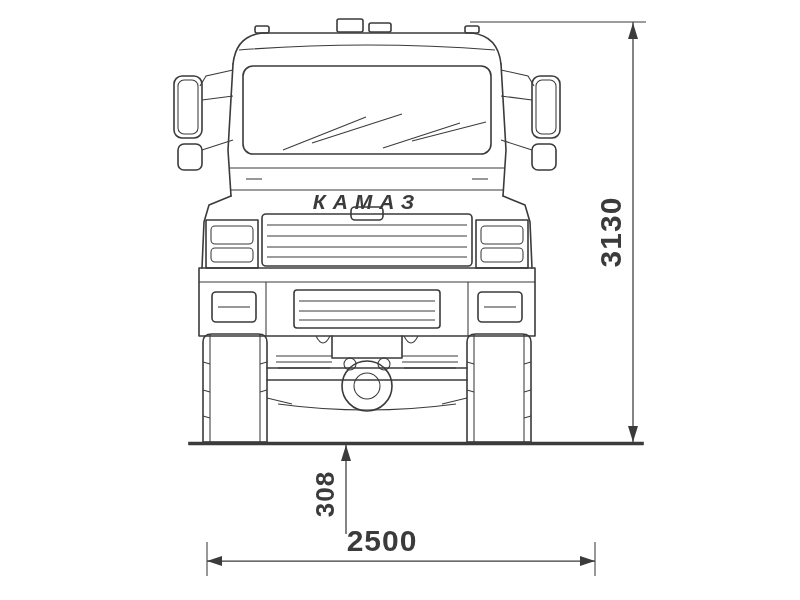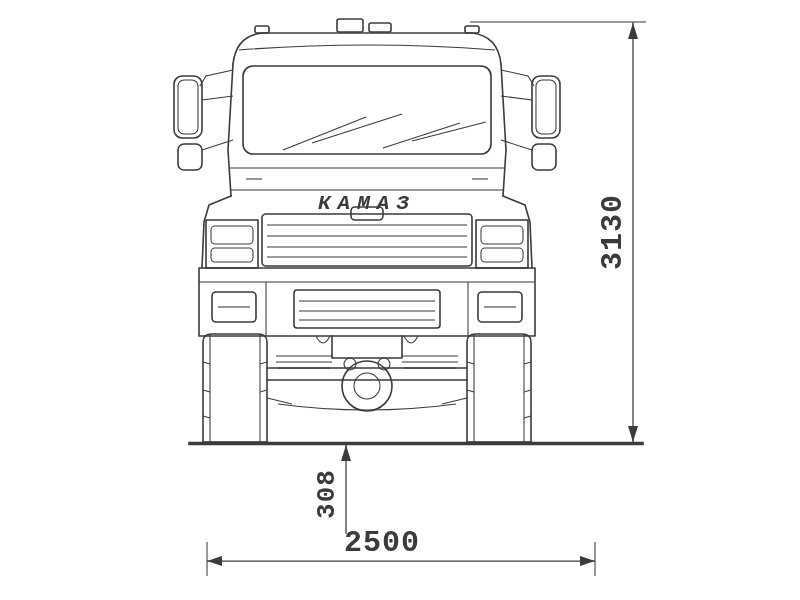--- a/index.html
+++ b/index.html
@@ -1,18 +1,18 @@
 <!DOCTYPE html>
 <html><head>
 <meta charset="utf-8">
 <style>
   html,body{margin:0;padding:0;background:#ffffff}
   .canvas{
     position:relative;width:672px;height:600px;background:#ffffff;
-    overflow:hidden;font-family:Liberation Mono, monospace;
+    overflow:hidden;font-family:Liberation Sans, sans-serif;
   }
   svg{display:block}
   .art{stroke:#3b3b3b}
   .ln{fill:none;stroke-width:1.6;stroke-linecap:round;stroke-linejoin:round}
   .thin{fill:none;stroke-width:1.05}
   .dimln{fill:none;stroke-width:1.25}
   .ground{fill:none;stroke-width:3.6;stroke-linecap:square}
   .arrow{fill:#3b3b3b;stroke:none}
   .dim-text{fill:#3b3b3b;stroke:none;font-weight:bold;font-size:30px;letter-spacing:1px}
   .dim-text-sm{fill:#3b3b3b;stroke:none;font-weight:bold;font-size:26px;letter-spacing:1px}

